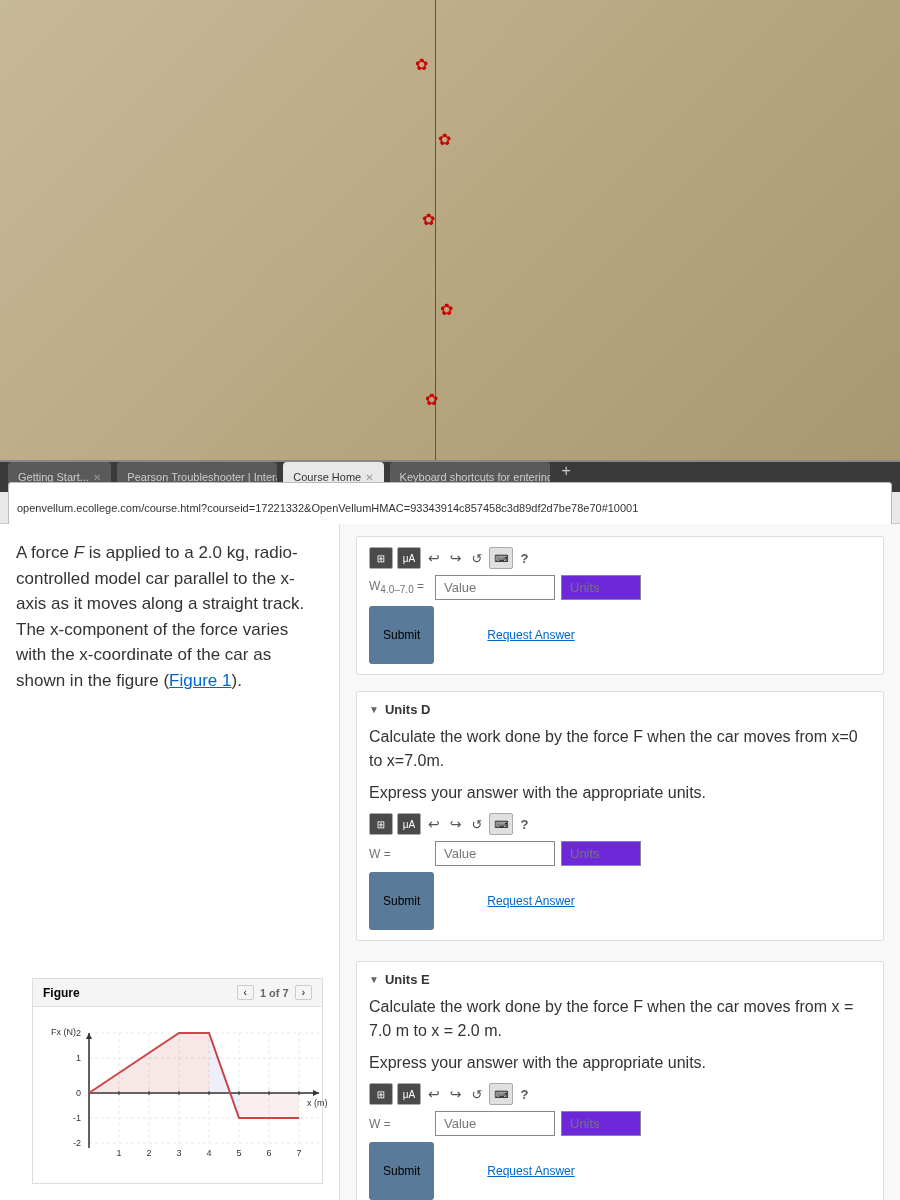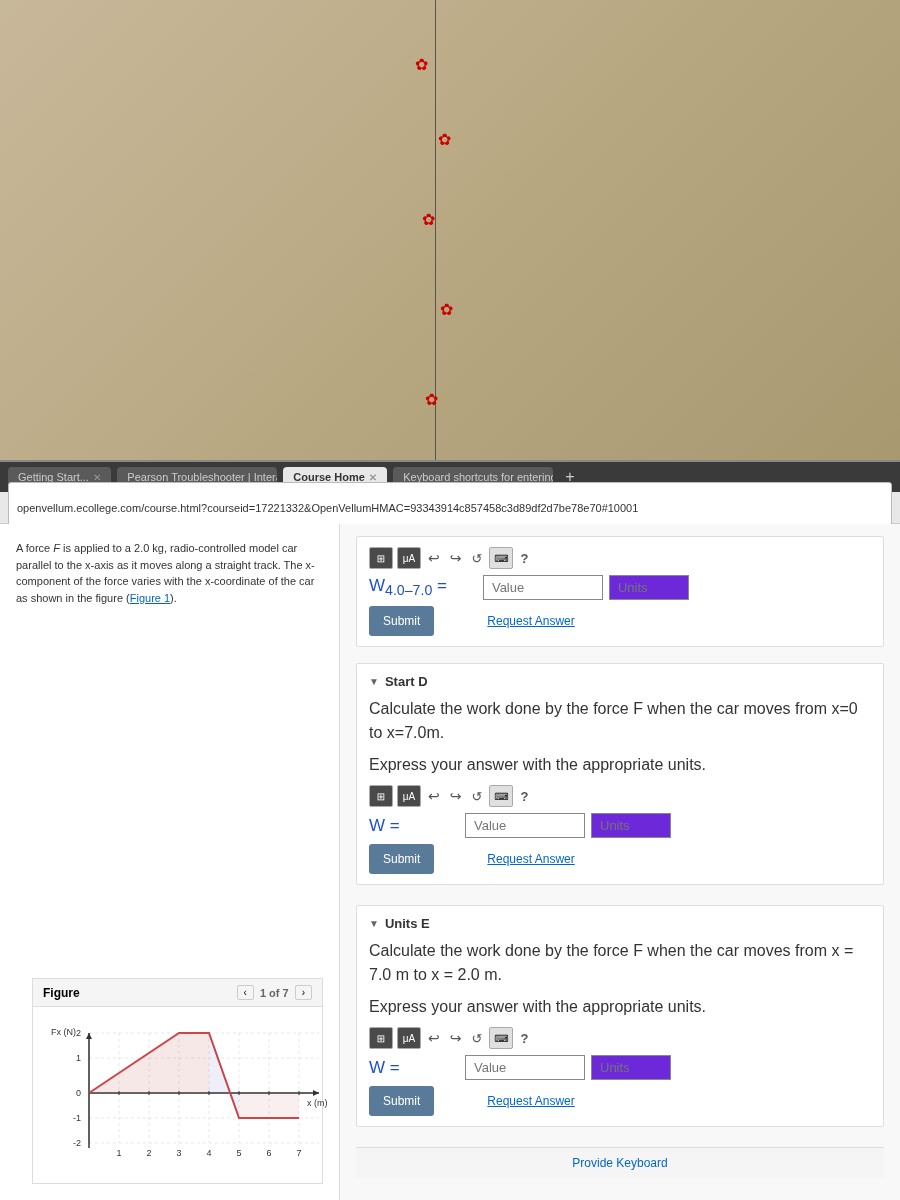--- a/index.html
+++ b/index.html
@@ -31,21 +31,20 @@
       border-top: 2px solid #888;
       display: flex;
       flex-direction: column;
     }
 
     
     .title-bar {
       background: #3a3a3a;
       height: 30px;
       display: flex;
-      align-items: center;
       padding: 0 8px;
       gap: 6px;
     }
 
     .tab {
       background: #5a5a5a;
       color: #ccc;
       font-size: 11px;
       padding: 4px 10px;
       border-radius: 4px 4px 0 0;
@@ -54,21 +53,20 @@
       gap: 4px;
       cursor: pointer;
       white-space: nowrap;
       max-width: 160px;
       overflow: hidden;
     }
 
     .tab.active {
       background: #e8e8e8;
       color: #333;
-      font-weight: bold;
     }
 
     .tab-close {
       font-size: 10px;
       color: #999;
       cursor: pointer;
       flex-shrink: 0;
     }
 
     .tab-add {
@@ -111,21 +109,21 @@
       width: 340px;
       background: white;
       border-right: 1px solid #ddd;
       padding: 16px;
       display: flex;
       flex-direction: column;
       gap: 12px;
     }
 
     .problem-text {
-      font-size: 11px;
+      font-size: 17px;
       color: #333;
       line-height: 1.5;
     }
 
     .problem-text a {
       color: #0066cc;
       text-decoration: underline;
     }
 
     
@@ -188,51 +186,50 @@
 
     
     .answer-row {
       display: flex;
       align-items: center;
       gap: 6px;
       margin: 4px 0;
     }
 
     .answer-label {
-      font-size: 17px;
-      color: #1d4ed8;
+      font-size: 12px;
+      color: #737373;
       min-width: 60px;
       white-space: nowrap;
     }
 
     .answer-input {
       border: 1px solid #888;
       padding: 4px 8px;
       font-size: 13px;
       width: 120px;
       background: white;
       color: #888;
-      margin-left: 30px;
     }
 
     .units-input {
       border: 1px solid #888;
       padding: 4px 8px;
       font-size: 13px;
       width: 80px;
       background: #6d28d9;
       color: #555;
     }
 
     
     .btn-submit {
       background: #5a7a9a;
-      color: #ffffff;
+      color: #000000;
       border: none;
-      padding: 8px 14px;
+      padding: 22px 14px;
       font-size: 12px;
       cursor: pointer;
       border-radius: 3px;
     }
 
     .btn-request {
       background: none;
       border: none;
       color: #0066cc;
       font-size: 12px;
@@ -509,21 +506,21 @@
 
         <div class="action-row">
           <button class="btn-submit">Submit</button>
           <button class="btn-request">Request Answer</button>
         </div>
       </div>
 
       <div class="part-section">
         <div class="part-header">
           <span class="part-triangle">▼</span>
-          <span>Start D</span>
+          <span>Units D</span>
         </div>
 
         <p class="part-body-text">Calculate the work done by the force F when the car moves from x=0 to x=7.0m.</p>
         <p class="part-body-text">Express your answer with the appropriate units.</p>
 
         <div class="toolbar-row">
           <span class="icon-btn dark">⊞</span>
           <span class="icon-btn dark">
             <span>μΑ</span>
           </span>

